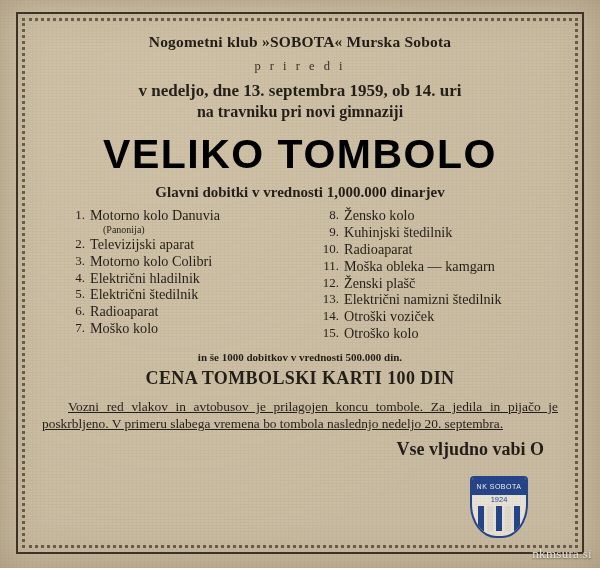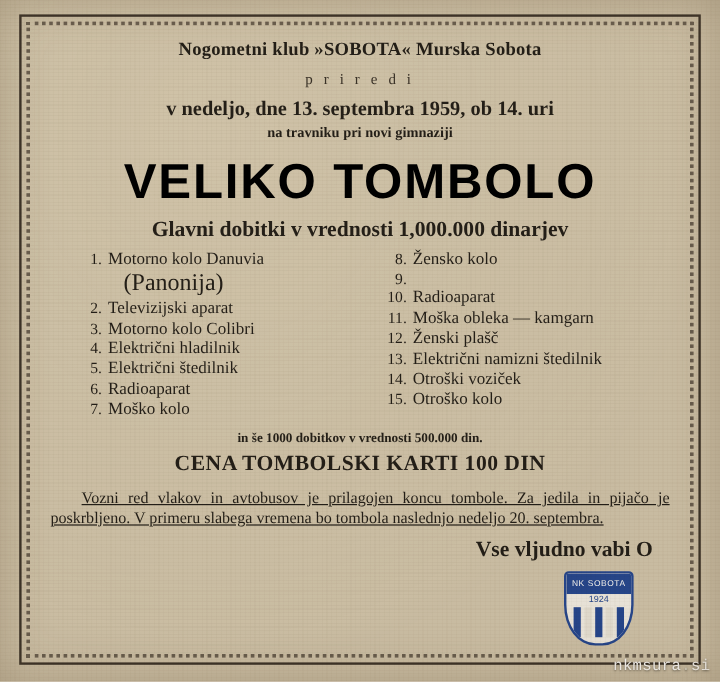--- a/index.html
+++ b/index.html
@@ -80,35 +80,35 @@
     letter-spacing: 3px;
     margin-top: 8px;
     color: #3a3228;
   }
   .line-when {
     font-size: 17px;
     font-weight: bold;
     margin-top: 7px;
   }
   .line-where {
-    font-size: 12px;
+    font-size: 16px;
     font-weight: bold;
     margin-top: 2px;
   }
   .headline {
     font-size: 41px;
     font-weight: bold;
     letter-spacing: 1.5px;
     margin-top: 10px;
     margin-bottom: 6px;
     font-family: "Liberation Sans", sans-serif;
     color: #000000;
   }
   .subtitle {
-    font-size: 18px;
+    font-size: 15px;
     font-weight: bold;
     margin-top: 6px;
     margin-bottom: 6px;
   }
   .prize-columns {
     display: flex;
     justify-content: center;
     gap: 18px;
     margin-top: 6px;
     text-align: left;
@@ -126,21 +126,21 @@
     display: inline-block;
     width: 26px;
     text-align: right;
     padding-right: 5px;
     font-size: 13px;
   }
   .prize-col.right .prize-num {
     width: 30px;
   }
   .prize-sub {
-    font-size: 20px;
+    font-size: 10px;
     line-height: 1.19;
     padding-left: 44px;
   }
   .line-more {
     font-size: 11px;
     font-weight: bold;
     margin-top: 9px;
   }
   .line-price {
     font-size: 18px;
@@ -215,21 +215,21 @@
   .wm-stripes span {
     display: block;
     width: 6px;
     background: #1b3f8f;
   }
   .wm-stripes span.alt { background: #e8e4da; }
   .site-tag {
     position: absolute;
     right: 8px;
     bottom: 6px;
-    font-family: Liberation Mono, monospace;
+    font-family: Liberation Serif, serif;
     font-size: 13px;
     color: #ffffff;
     text-shadow: 0 1px 2px rgba(0,0,0,0.55);
     letter-spacing: 0.3px;
   }
   .site-tag .dot { color: #d8d3c6; }
 </style>
 </head>
 <body>
 
@@ -280,20 +280,21 @@
         </div>
       </div>
 
       <div class="prize-col right">
         <div class="prize-item">
           <span class="prize-num">8.</span>
           <span>Žensko kolo</span>
         </div>
         <div class="prize-item">
           <span class="prize-num">9.</span>
+          <span>Kuhinjski štedilnik</span>
         </div>
         <div class="prize-item">
           <span class="prize-num">10.</span>
           <span>Radioaparat</span>
         </div>
         <div class="prize-item">
           <span class="prize-num">11.</span>
           <span>Moška obleka — kamgarn</span>
         </div>
         <div class="prize-item">

